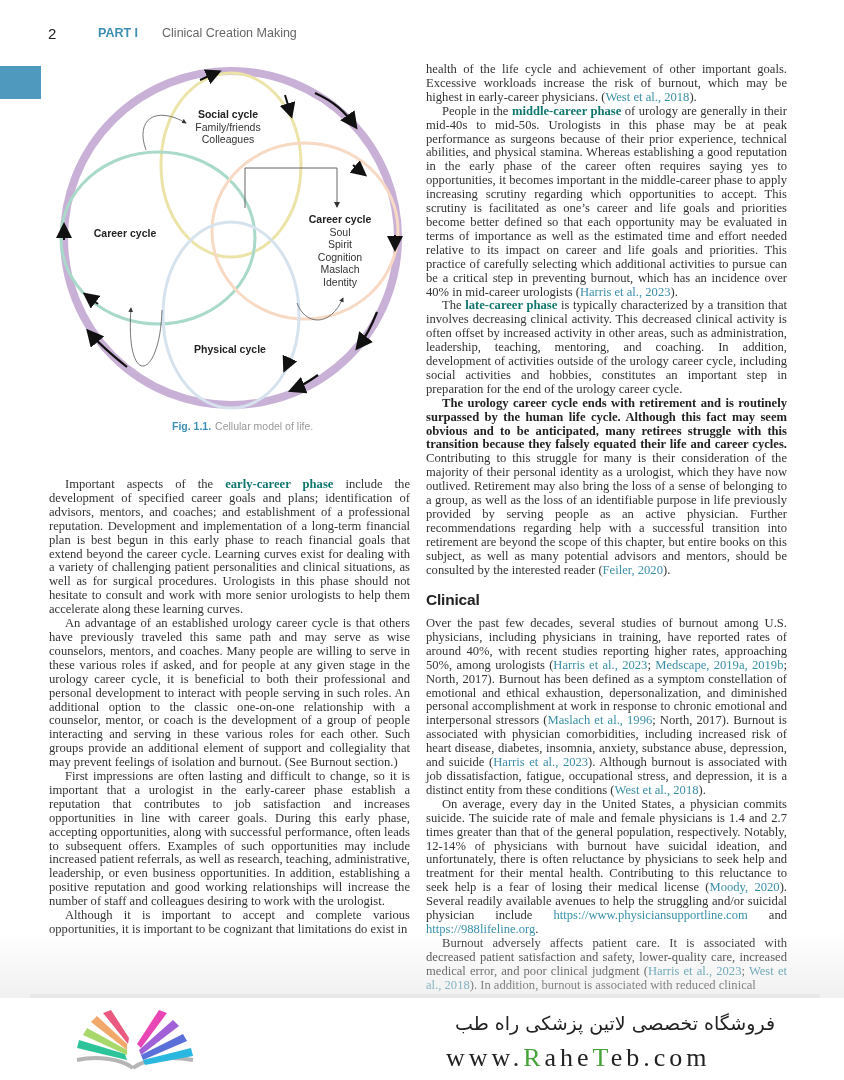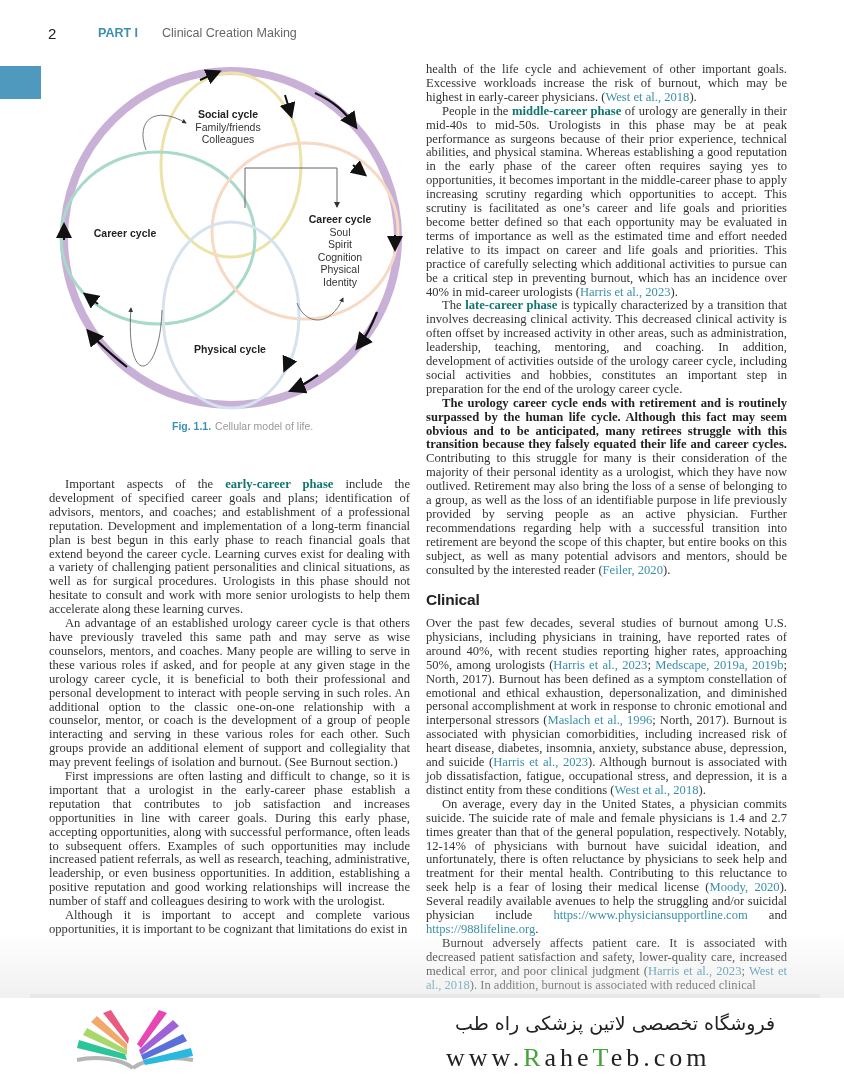--- a/index.html
+++ b/index.html
@@ -124,21 +124,21 @@
     <span style="display:block">Colleagues</span>
   </div>
   <div class="fig-label" style="left:30px; top:167px; width:90px;">
     <span class="t">Career cycle</span>
   </div>
   <div class="fig-label" style="left:250px; top:153px; width:80px;">
     <span class="t">Career cycle</span>
     <span style="display:block">Soul</span>
     <span style="display:block">Spirit</span>
     <span style="display:block">Cognition</span>
-    <span style="display:block">Physical</span>
+    <span style="display:block">Maslach</span>
     <span style="display:block">Identity</span>
   </div>
   <div class="fig-label" style="left:130px; top:283px; width:100px;">
     <span class="t">Physical cycle</span>
   </div>
 </div>
 <div class="caption">
   <span class="fig-no">Fig. 1.1.</span><span>Cellular model of life.</span>
 </div>
 

